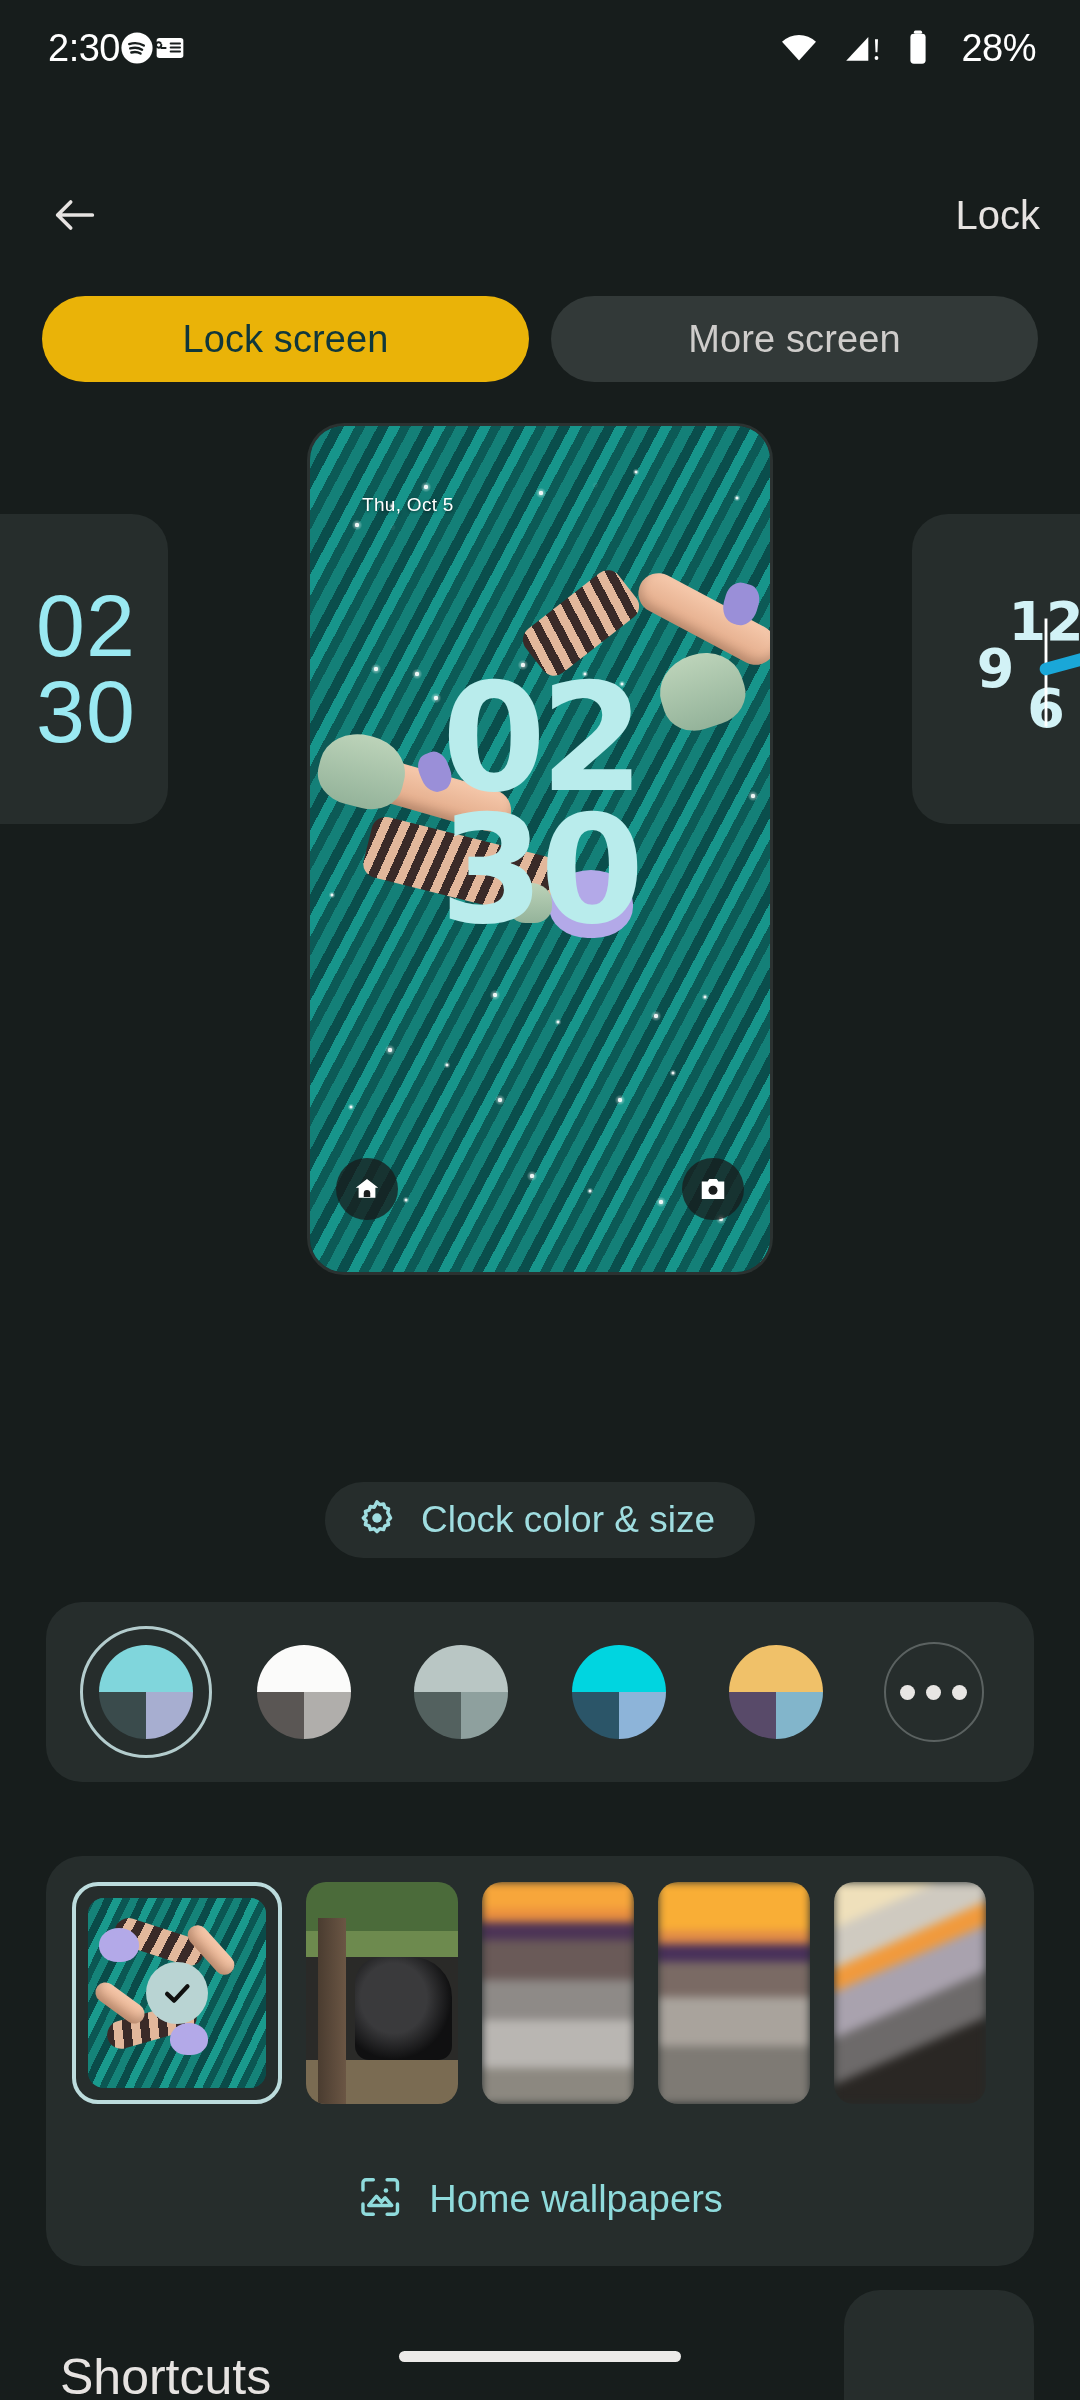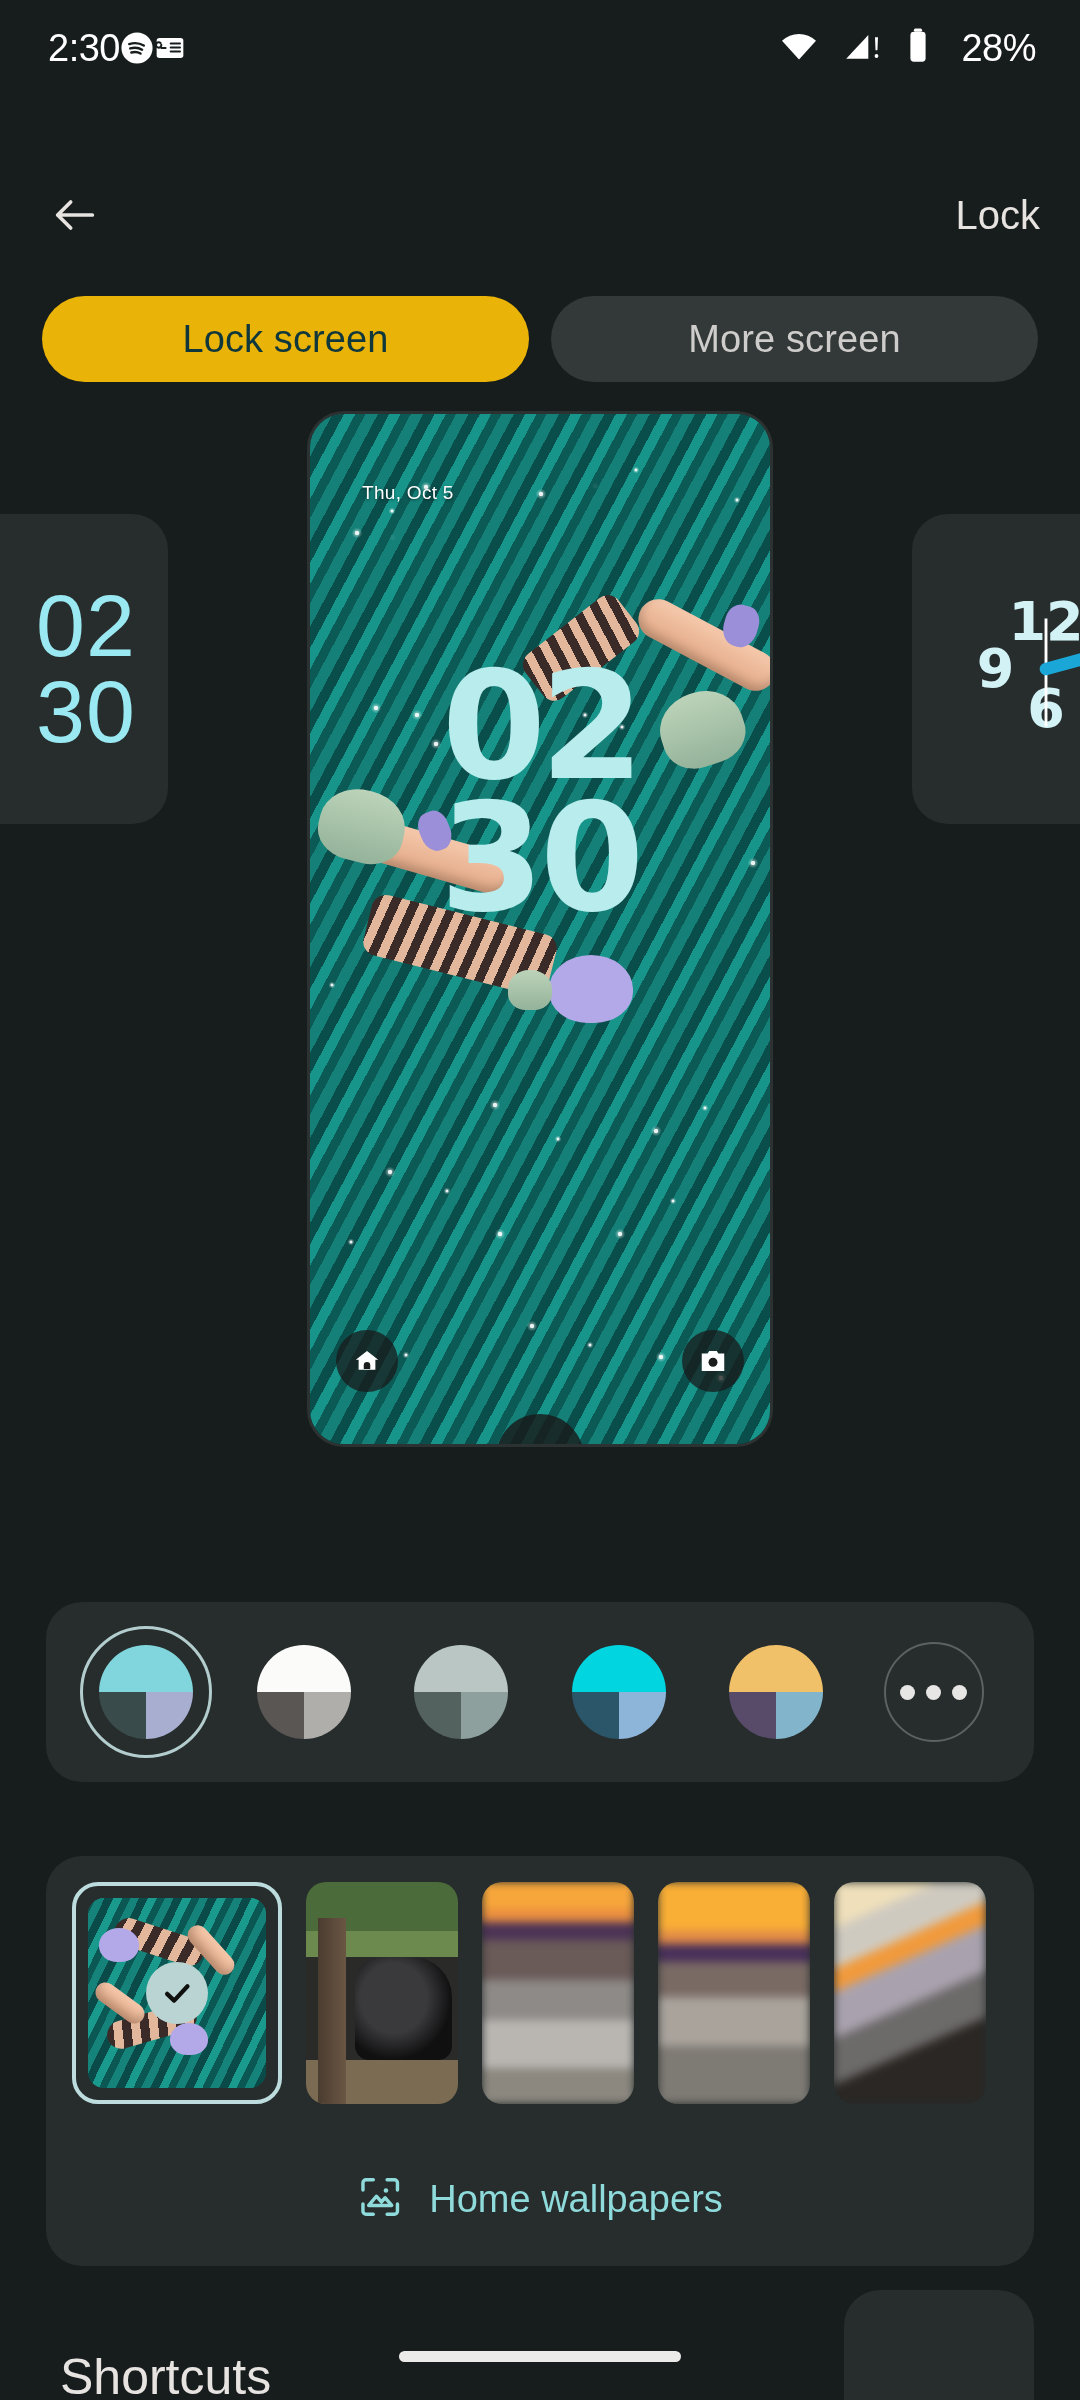--- a/index.html
+++ b/index.html
@@ -13,21 +13,21 @@
   .screen { position:relative; width:1080px; height:2400px; background:#171d1c; }
 
   
   .statusbar {
     position:absolute; top:0; left:0; width:1080px; height:96px;
     display:flex; align-items:center; justify-content:space-between;
     padding:0 44px 0 48px;
   }
   .sb-left { display:flex; align-items:center; }
   .sb-time { color:#ffffff; font-size:38px; letter-spacing:-0.5px; }
-  .sb-right { display:flex; gap:24px; }
+  .sb-right { display:flex; align-items:center; gap:24px; }
   .sb-pct { color:#ffffff; font-size:38px; letter-spacing:-0.5px; margin-left:6px;}
   .ic { display:block; }
 
   
   .header {
     position:absolute; top:150px; left:0; width:1080px; height:130px;
     display:flex; align-items:center;
   }
   .back-btn {
     width:110px; height:110px; margin-left:20px;
@@ -68,21 +68,21 @@
   .side-digital {
     position:absolute; left:auto; right:32px; top:50%; transform:translateY(-50%);
     text-align:left; color:#9ae9f2; font-size:88px; line-height:0.98;
     font-weight:300; font-family:"Liberation Sans", sans-serif;
     letter-spacing:1px;
   }
   .analog-wrap { position:absolute; left:44px; top:50%; transform:translateY(-50%); width:180px; height:180px; }
 
   
   .phone {
-    position:absolute; left:310px; top:0; width:460px; height:1030px;
+    position:absolute; left:310px; top:12px; width:460px; height:846px;
     border-radius:34px; overflow:hidden; background:#0d1516;
     box-shadow:0 0 0 3px #2b3231;
   }
   .wall {
     position:absolute; inset:0;
     background:
       radial-gradient(circle at 18% 12%, rgba(255,255,255,.06) 0 2px, transparent 3px),
       radial-gradient(circle at 62% 7%, rgba(255,255,255,.06) 0 2px, transparent 3px),
       repeating-linear-gradient(118deg,
          #0c5a56 0px, #0c5a56 9px,
@@ -408,20 +408,29 @@
       </div>
       <div class="shortcut r">
         <svg width="30" height="30" viewBox="0 0 24 24" fill="#fff">
           <path d="M9 4h6l1.3 2H21v14H3V6h4.7z"></path>
           <circle cx="12" cy="13" r="3.6" fill="#1b1d1d"></circle>
         </svg>
       </div>
     </div>
   </div>
 
+  <div class="clock-cs">
+    <span>
+      <svg width="44" height="44" viewBox="0 0 24 24" fill="none" stroke="#9fdde0" stroke-width="1.9">
+        <path d="M12 3.2l1.5 1.5 2.1-.4.7 2 2 .7-.4 2.1L19.4 12l-1.5 1.5.4 2.1-2 .7-.7 2-2.1-.4L12 19.4l-1.5-1.5-2.1.4-.7-2-2-.7.4-2.1L4.6 12l1.5-1.5-.4-2.1 2-.7.7-2 2.1.4z" stroke-linejoin="round"></path>
+        <circle cx="12" cy="12" r="2.6" fill="#9fdde0" stroke="none"></circle>
+      </svg>
+    </span>
+    <span class="lbl">Clock color &amp; size</span>
+  </div>
 
   <div class="swatch-card">
     <div class="sw-wrap sel">
       <div class="swatch">
         <div class="sw-top" style="background:#80d6dc"></div>
         <div class="sw-bl" style="background:#3a4b4c"></div>
         <div class="sw-br" style="background:#a7aed0"></div>
       </div>
     </div>
     <div class="sw-wrap">

